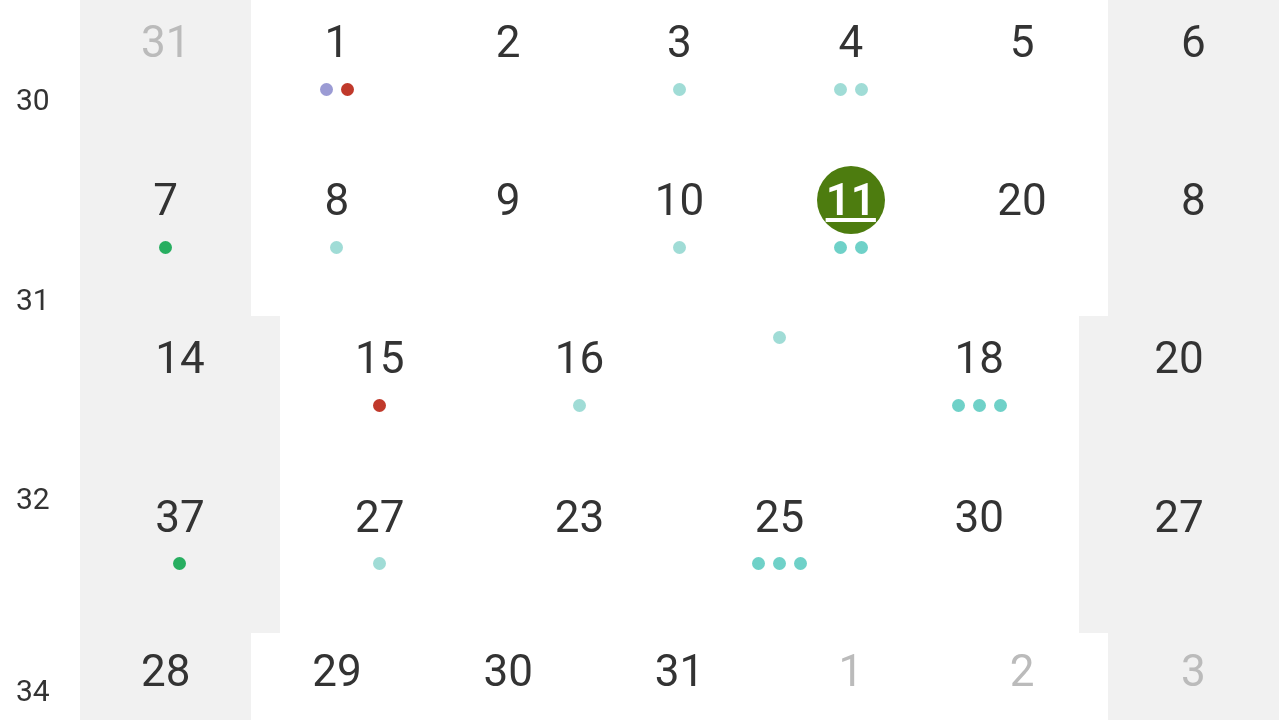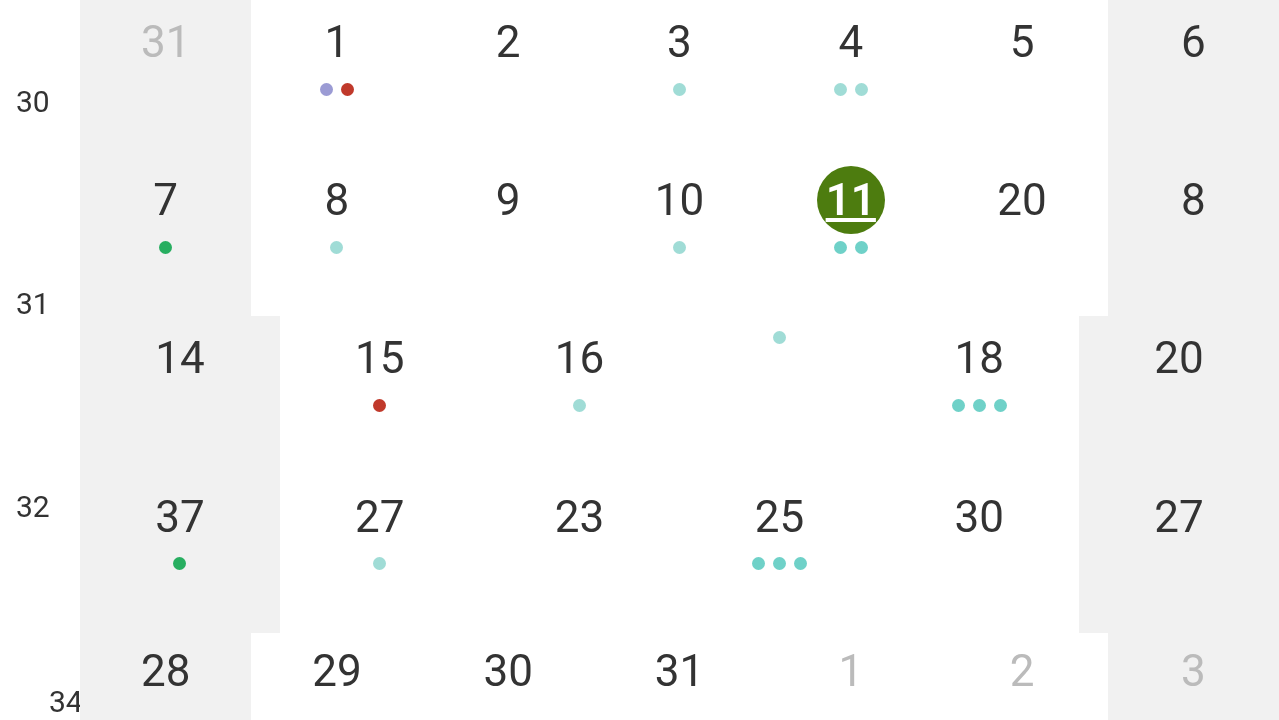--- a/index.html
+++ b/index.html
@@ -87,21 +87,21 @@
       border-radius: 50%;
     }
     .dot.teal { background: #6fd1c8; }
     .dot.teal-light { background: #a0dcd6; }
     .dot.red { background: #c0392b; }
     .dot.green { background: #27ae60; }
     .dot.purple { background: #9b9bd4; }
     
     .week-row.last { flex: 0.55; overflow: hidden; }
     .week-row.last .day-cell { padding-top: 4px; justify-content: flex-end; }
-    .week-num.last { align-items: flex-end; padding-bottom: 1px; margin-left: 33px; }
+    .week-num.last { align-items: flex-end; padding-bottom: 12px; }
   </style>
 </head>
 <body>
 
 <div class="calendar">
   <div class="week-col">
       <div class="week-num">30</div>
       <div class="week-num">31</div>
       <div class="week-num">32</div>
       <div class="week-num last" style="flex: 0.55 1 0%;">34</div>

